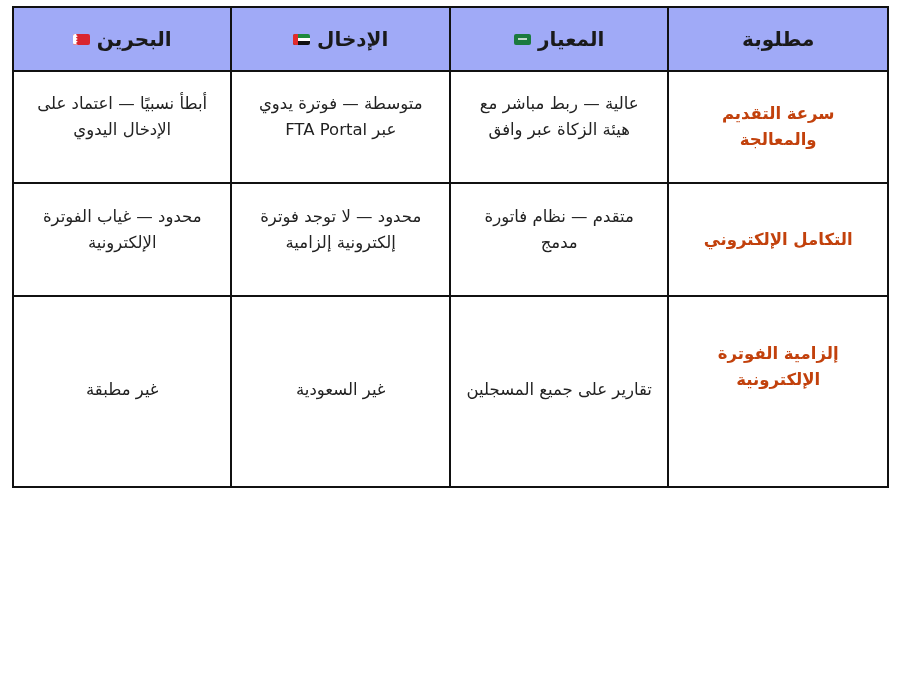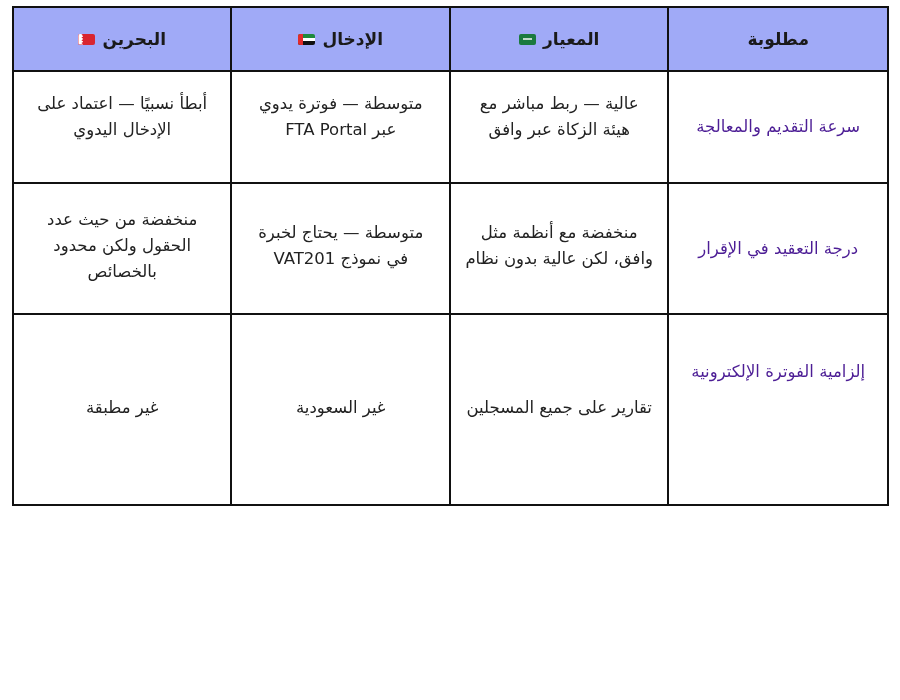--- a/index.html
+++ b/index.html
@@ -22,29 +22,29 @@
       vertical-align: middle;
       direction: rtl;
       padding: 0 14px;
       font-size: 16.5px;
       line-height: 26px;
     }
     table.cmp th {
       background: #a0aaf7;
       height: 62px;
       font-weight: bold;
-      font-size: 17px;
+      font-size: 20px;
       text-align: center;
     }
     .col-bh { width: 218px; }
     .col-ae { width: 218px; }
     .col-sa { width: 218px; }
     .col-crit { width: 219px; }
     td.cell { font-weight: normal; color: #222; }
-    td.crit { font-weight: normal; font-size: 17px; color: #4c1d95; }
+    td.crit { font-weight: bold; font-size: 17px; color: #c2410c; }
     td.cell .txt { display: inline-block; margin-top: 36px; }
     tr.r1 td { height: 110px; }
     tr.r2 td { height: 111px; }
     tr.r3 td { height: 129px; }
     tr.r4 td { height: 111px; }
     tr.r5 td { height: 145px; vertical-align: top; padding-top: 44px; }
     tr.r1 td.cell .txt, tr.r2 td.cell .txt, tr.r4 td.cell .txt { margin-top: -20px; }
     tr.r3 td.cell .txt { margin-top: -6px; }
     .hdr-inner { display: inline-flex; align-items: center; gap: 7px; direction: rtl; }
     .flag {
@@ -98,25 +98,25 @@
       <th>مطلوبة</th>
     </tr>
   </thead>
   <tbody>
     <tr class="r1">
       <td class="cell"><span class="txt">أبطأ نسبيًا — اعتماد على الإدخال اليدوي</span></td>
       <td class="cell"><span class="txt">متوسطة — فوترة يدوي عبر FTA Portal</span></td>
       <td class="cell"><span class="txt">عالية — ربط مباشر مع هيئة الزكاة عبر وافق</span></td>
       <td class="crit">سرعة التقديم والمعالجة</td>
     </tr>
-    <tr class="r3">
-      <td class="cell"><span class="txt">منخفضة من حيث عدد الحقول ولكن محدود بالخصائص</span></td>
-      <td class="cell"><span class="txt">متوسطة — يحتاج لخبرة في نموذج VAT201</span></td>
-      <td class="cell"><span class="txt">منخفضة مع أنظمة مثل وافق، لكن عالية بدون نظام</span></td>
-      <td class="crit">درجة التعقيد في الإقرار</td>
+    <tr class="r2">
+      <td class="cell"><span class="txt">محدود — غياب الفوترة الإلكترونية</span></td>
+      <td class="cell"><span class="txt">محدود — لا توجد فوترة إلكترونية إلزامية</span></td>
+      <td class="cell"><span class="txt">متقدم — نظام فاتورة مدمج</span></td>
+      <td class="crit">التكامل الإلكتروني</td>
     </tr>
     <tr class="r5">
       <td class="cell"><span class="txt">غير مطبقة</span></td>
       <td class="cell"><span class="txt">غير السعودية</span></td>
       <td class="cell"><span class="txt">تقارير على جميع المسجلين</span></td>
       <td class="crit">إلزامية الفوترة الإلكترونية</td>
     </tr>
   </tbody>
 </table>
 

